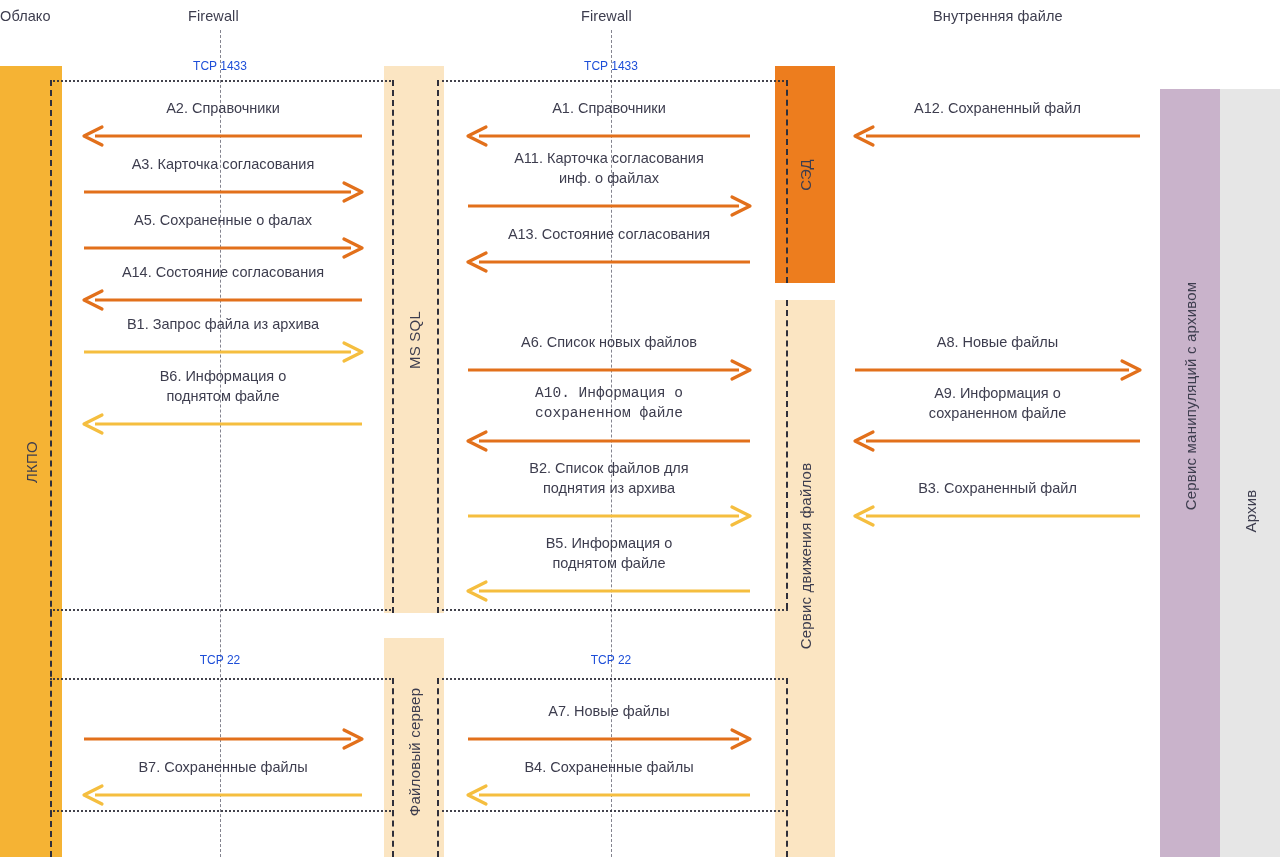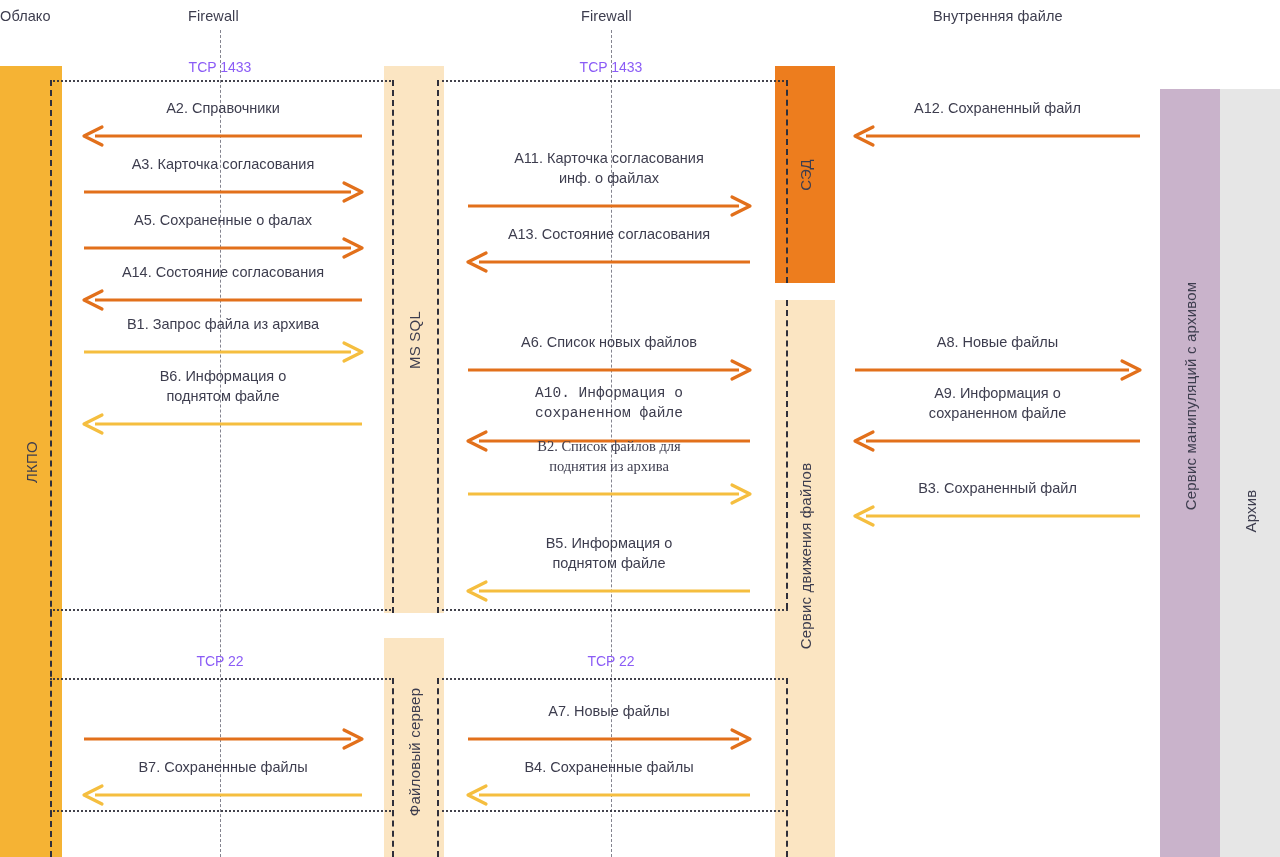--- a/index.html
+++ b/index.html
@@ -61,22 +61,22 @@
   
   .lifeline{
     position:absolute;
     width:0;
     border-left:2px dashed #2f2f3a;
   }
 
   
   .proto{
     position:absolute;
-    font-size:14px;
-    color:#8b5cf6;
+    font-size:12px;
+    color:#1d4ed8;
     white-space:nowrap;
     transform:translateX(-50%);
   }
 
   
   .msg{position:absolute;}
   .msg-label{
     position:absolute;
     left:0;
     width:100%;
@@ -211,20 +211,29 @@
       <div class="msg-label">B6. Информация о
 поднятом файле</div>
       <div class="msg-line">
         <svg viewBox="0 0 278 22" preserveAspectRatio="none">
           <line x1="11" y1="11" x2="278" y2="11" stroke="#F5BE3F" stroke-width="3"></line>
           <polyline points="18,2 0,11 18,20" fill="none" stroke="#F5BE3F" stroke-width="3.2" stroke-linecap="round" stroke-linejoin="round"></polyline>
         </svg>
       </div>
     </div>
 
+  <div class="msg" id="m-a1" style="left:468px;top:88px;width:282px;height:40px;">
+      <div class="msg-label">A1. Справочники</div>
+      <div class="msg-line">
+        <svg viewBox="0 0 282 22" preserveAspectRatio="none">
+          <line x1="11" y1="11" x2="282" y2="11" stroke="#E2701B" stroke-width="3"></line>
+          <polyline points="18,2 0,11 18,20" fill="none" stroke="#E2701B" stroke-width="3.2" stroke-linecap="round" stroke-linejoin="round"></polyline>
+        </svg>
+      </div>
+    </div>
   <div class="msg" id="m-a11" style="left:468px;top:138px;width:282px;height:60px;">
       <div class="msg-label">A11. Карточка согласования
 инф. о файлах</div>
       <div class="msg-line">
         <svg viewBox="0 0 282 22" preserveAspectRatio="none">
           <line x1="0" y1="11" x2="271" y2="11" stroke="#E2701B" stroke-width="3"></line>
           <polyline points="264,2 282,11 264,20" fill="none" stroke="#E2701B" stroke-width="3.2" stroke-linecap="round" stroke-linejoin="round"></polyline>
         </svg>
       </div>
     </div>
@@ -249,21 +258,21 @@
   <div class="msg" id="m-a10" style="left:468px;top:375px;width:282px;height:58px;font-family:Liberation Mono, monospace;">
       <div class="msg-label">A10. Информация о
 сохраненном файле</div>
       <div class="msg-line">
         <svg viewBox="0 0 282 22" preserveAspectRatio="none">
           <line x1="11" y1="11" x2="282" y2="11" stroke="#E2701B" stroke-width="3"></line>
           <polyline points="18,2 0,11 18,20" fill="none" stroke="#E2701B" stroke-width="3.2" stroke-linecap="round" stroke-linejoin="round"></polyline>
         </svg>
       </div>
     </div>
-  <div class="msg" id="m-b2" style="left:468px;top:428px;width:282px;height:58px;font-family:Liberation Serif, serif;">
+  <div class="msg" id="m-b2" style="left:468px;top:450px;width:282px;height:58px;">
       <div class="msg-label">B2. Список файлов для
 поднятия из архива</div>
       <div class="msg-line">
         <svg viewBox="0 0 282 22" preserveAspectRatio="none">
           <line x1="0" y1="11" x2="271" y2="11" stroke="#F5BE3F" stroke-width="3"></line>
           <polyline points="264,2 282,11 264,20" fill="none" stroke="#F5BE3F" stroke-width="3.2" stroke-linecap="round" stroke-linejoin="round"></polyline>
         </svg>
       </div>
     </div>
   <div class="msg" id="m-b5" style="left:468px;top:525px;width:282px;height:58px;">

